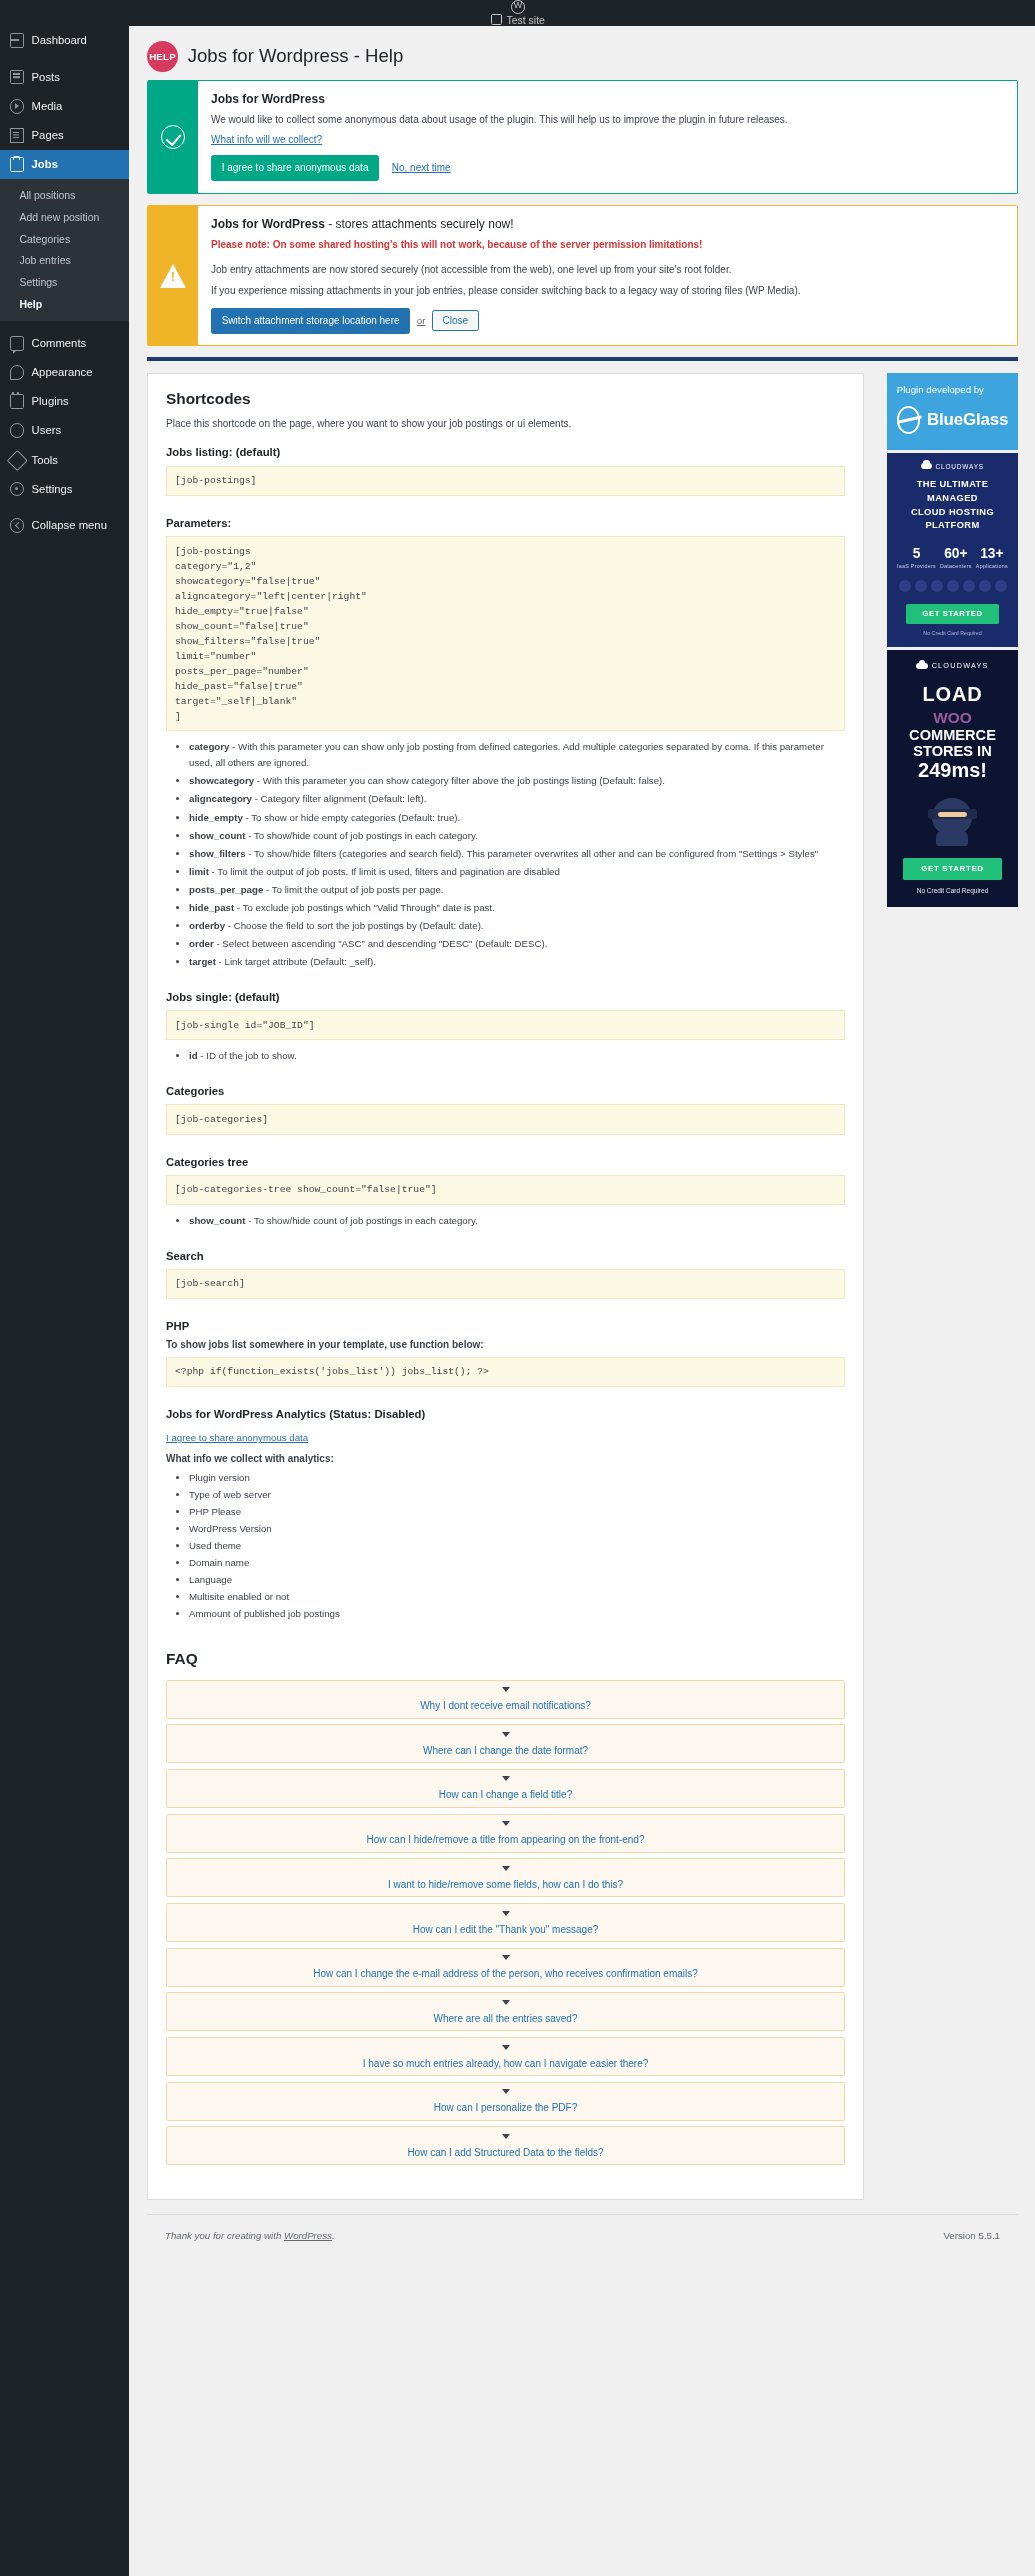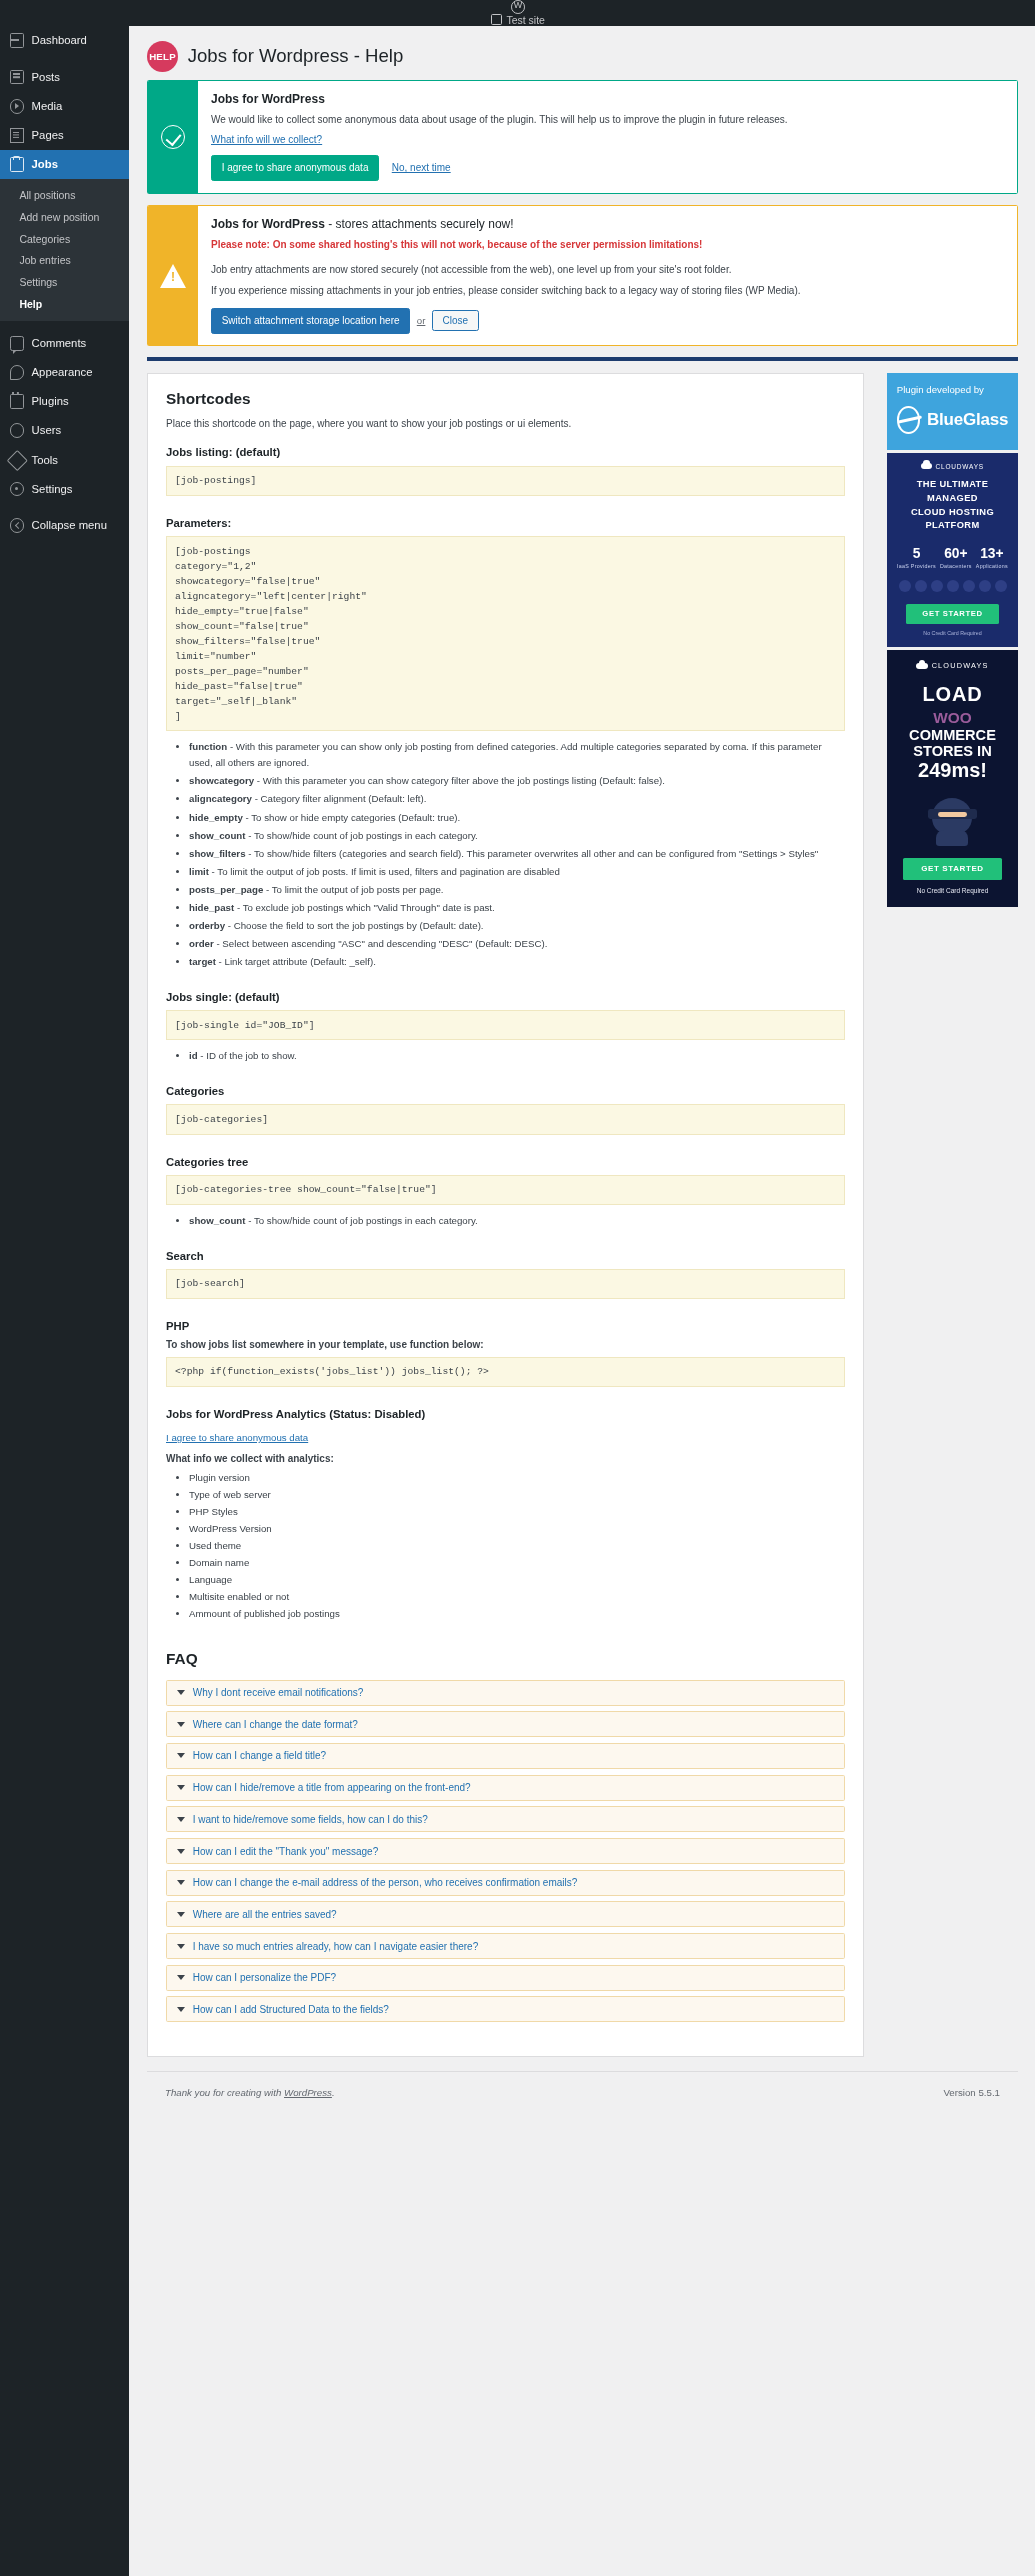--- a/index.html
+++ b/index.html
@@ -260,20 +260,21 @@
   h2.faq-title { font-size:15.4px; margin:27.5px 0 11.3px 0; }
   .faq-item {
     border:0.8px solid #f0d9a8;
     background:#fdf8ef;
     padding:6.5px 9.7px;
     margin-bottom:5.7px;
     display:flex;
     align-items:center;
     gap:8px;
     border-radius:1.6px;
+    flex-direction:column;
   }
   .faq-arrow {
     width:0;height:0;border-left:4px solid transparent;border-right:4px solid transparent;border-top:5.7px solid #3c434a;flex:none;
   }
   .faq-item span.q { color:#2271b1; font-size:10px; }
 
   
   .adcol { width:131px; flex:none; }
   .ad-block { margin-bottom:3.2px; }
   .ad-blueglass {
@@ -507,21 +508,21 @@
 hide_empty="true|false"
 show_count="false|true"
 show_filters="false|true"
 limit="number"
 posts_per_page="number"
 hide_past="false|true"
 target="_self|_blank"
 ]</div>
 
         <ul class="params">
-          <li><b>function</b><span> - With this parameter you can show only job posting from defined categories. Add multiple categories separated by coma. If this parameter used, all others are ignored.</span></li>
+          <li><b>category</b><span> - With this parameter you can show only job posting from defined categories. Add multiple categories separated by coma. If this parameter used, all others are ignored.</span></li>
           <li><b>showcategory</b><span> - With this parameter you can show category filter above the job postings listing (Default: false).</span></li>
           <li><b>aligncategory</b><span> - Category filter alignment (Default: left).</span></li>
           <li><b>hide_empty</b><span> - To show or hide empty categories (Default: true).</span></li>
           <li><b>show_count</b><span> - To show/hide count of job postings in each category.</span></li>
           <li><b>show_filters</b><span> - To show/hide filters (categories and search field). This parameter overwrites all other and can be configured from "Settings &gt; Styles"</span></li>
           <li><b>limit</b><span> - To limit the output of job posts. If limit is used, filters and pagination are disabled</span></li>
           <li><b>posts_per_page</b><span> - To limit the output of job posts per page.</span></li>
           <li><b>hide_past</b><span> - To exclude job postings which "Valid Through" date is past.</span></li>
           <li><b>orderby</b><span> - Choose the field to sort the job postings by (Default: date).</span></li>
           <li><b>order</b><span> - Select between ascending "ASC" and descending "DESC" (Default: DESC).</span></li>
@@ -549,21 +550,21 @@
         <h3>PHP</h3>
         <div class="bold-line">To show jobs list somewhere in your template, use function below:</div>
         <div class="code">&lt;?php if(function_exists('jobs_list')) jobs_list(); ?&gt;</div>
 
         <h3>Jobs for WordPress Analytics (Status: Disabled)</h3>
         <a href="#" class="anon-link">I agree to share anonymous data</a>
         <div class="bold-line">What info we collect with analytics:</div>
         <ul class="simple">
           <li>Plugin version</li>
           <li>Type of web server</li>
-          <li>PHP Styles</li>
+          <li>PHP Please</li>
           <li>WordPress Version</li>
           <li>Used theme</li>
           <li>Domain name</li>
           <li>Language</li>
           <li>Multisite enabled or not</li>
           <li>Ammount of published job postings</li>
         </ul>
 
         <h2 class="faq-title">FAQ</h2>
 

